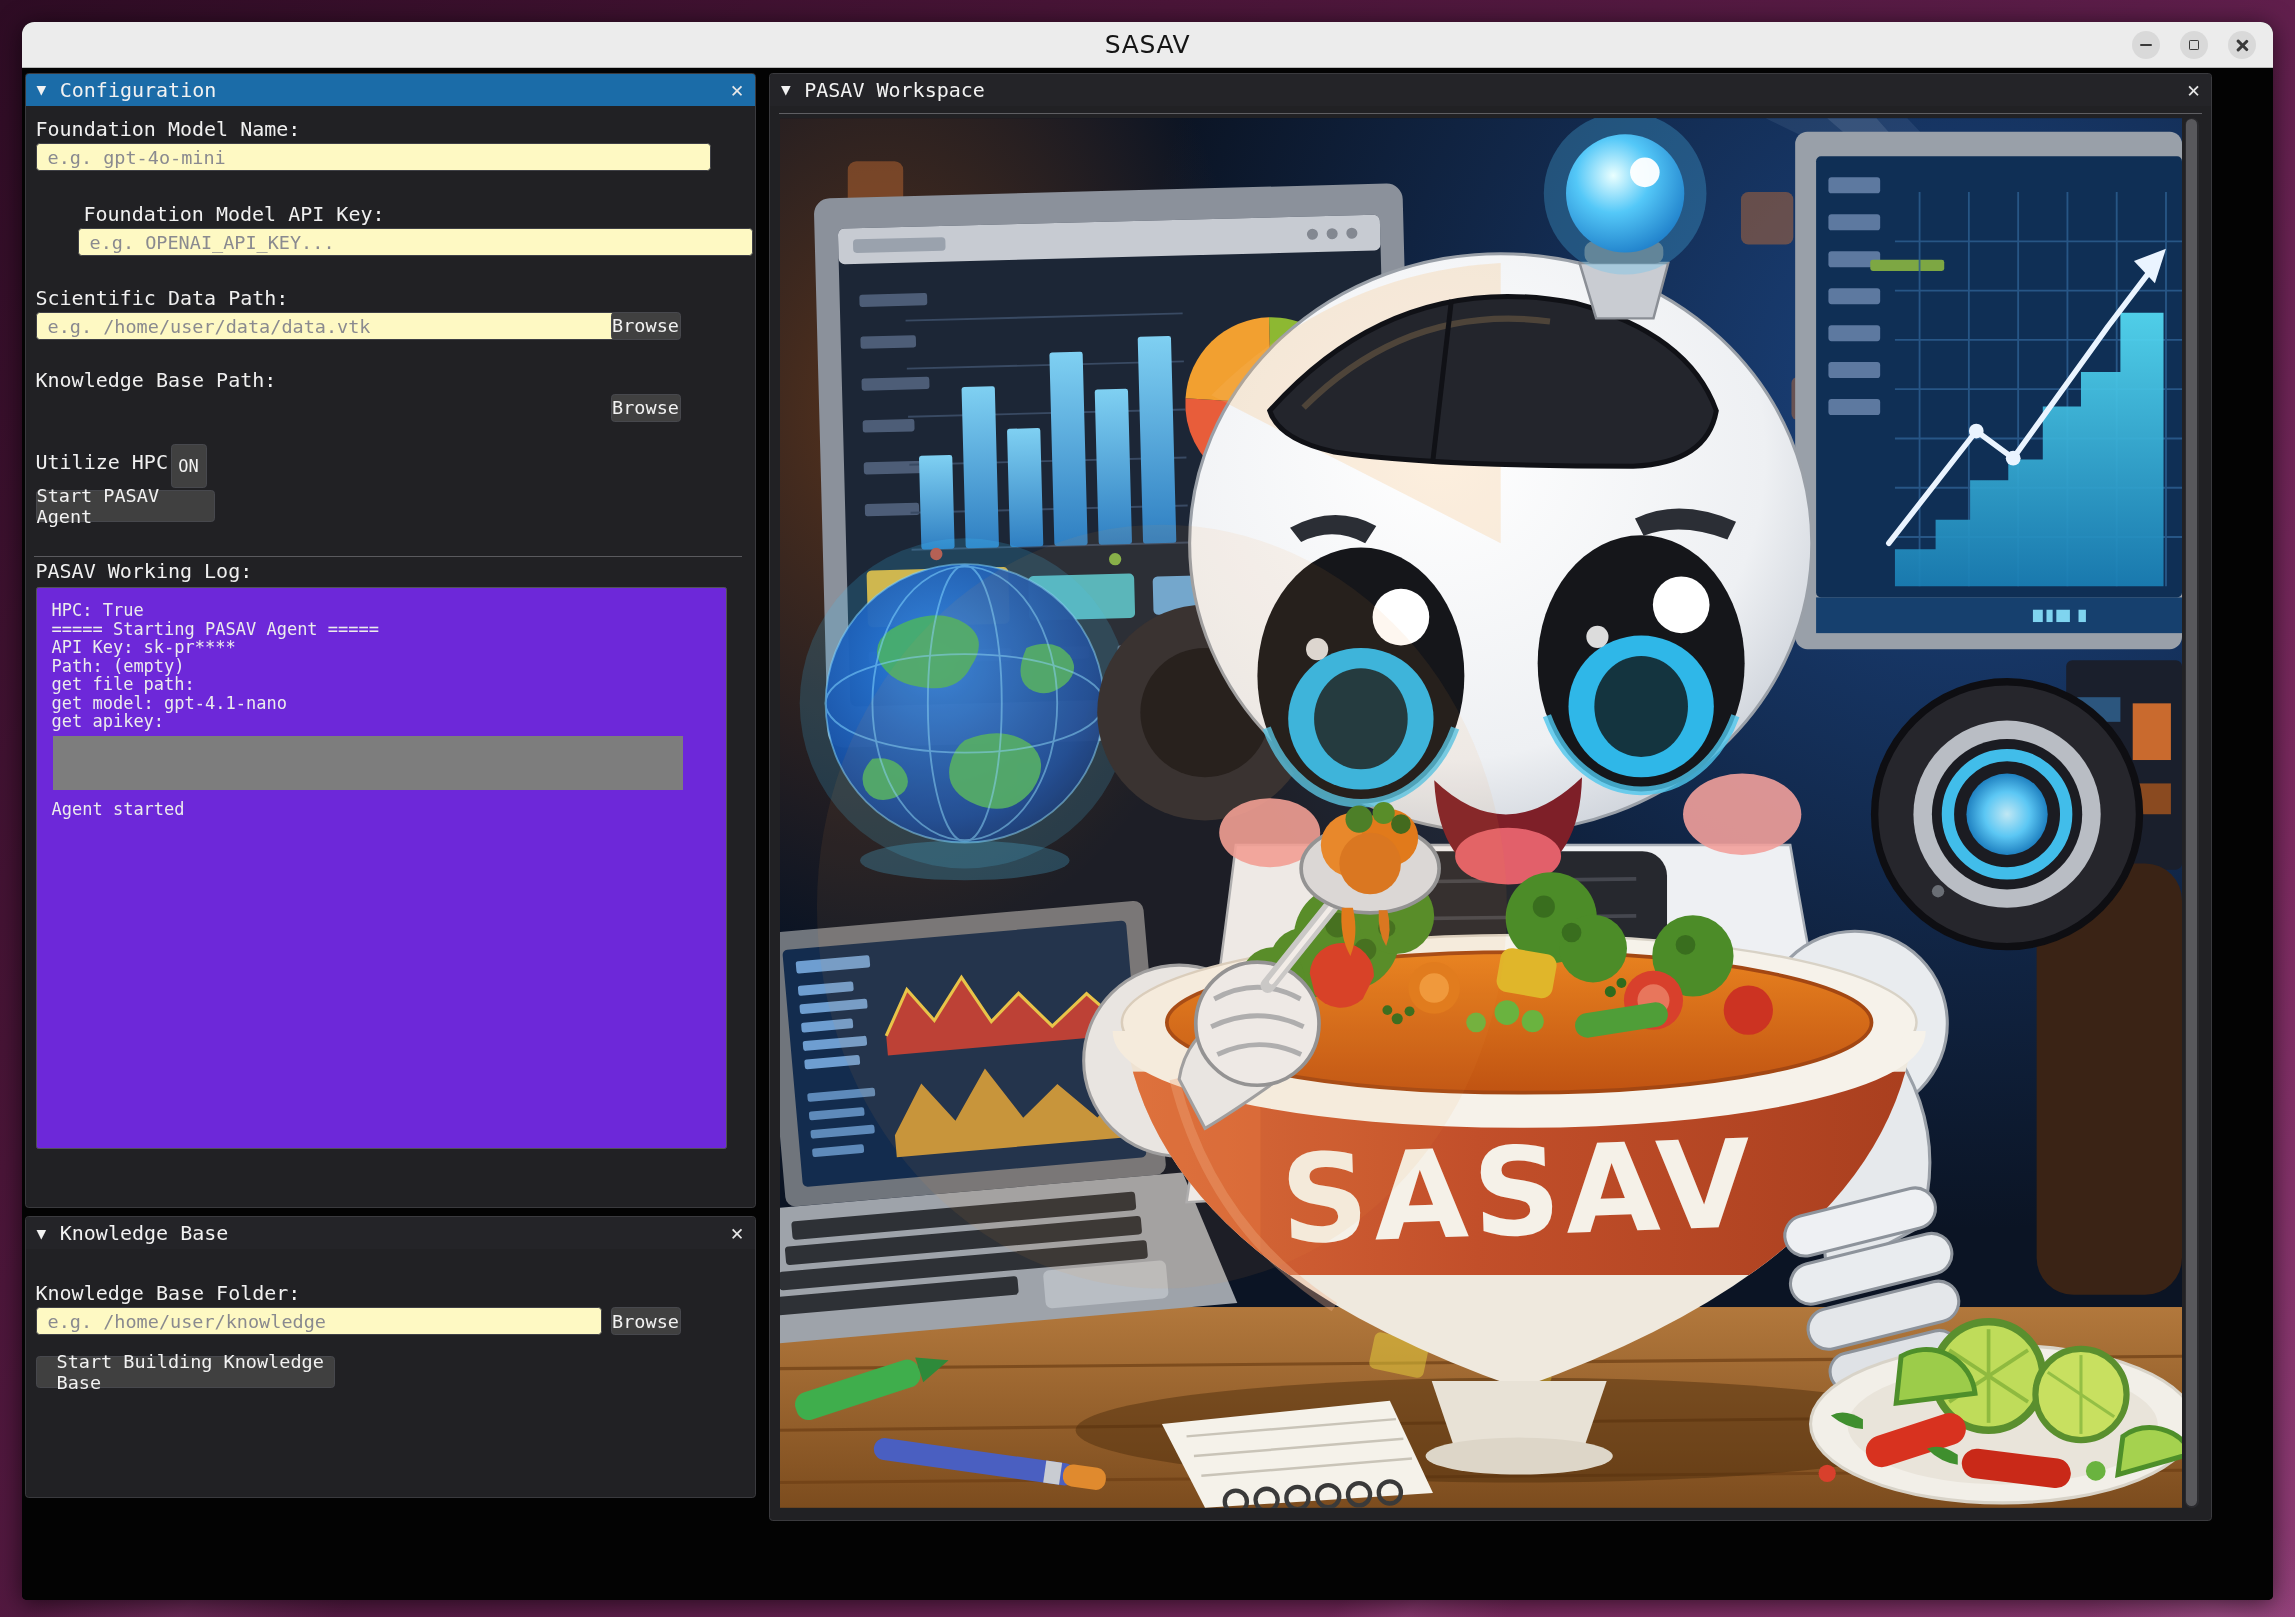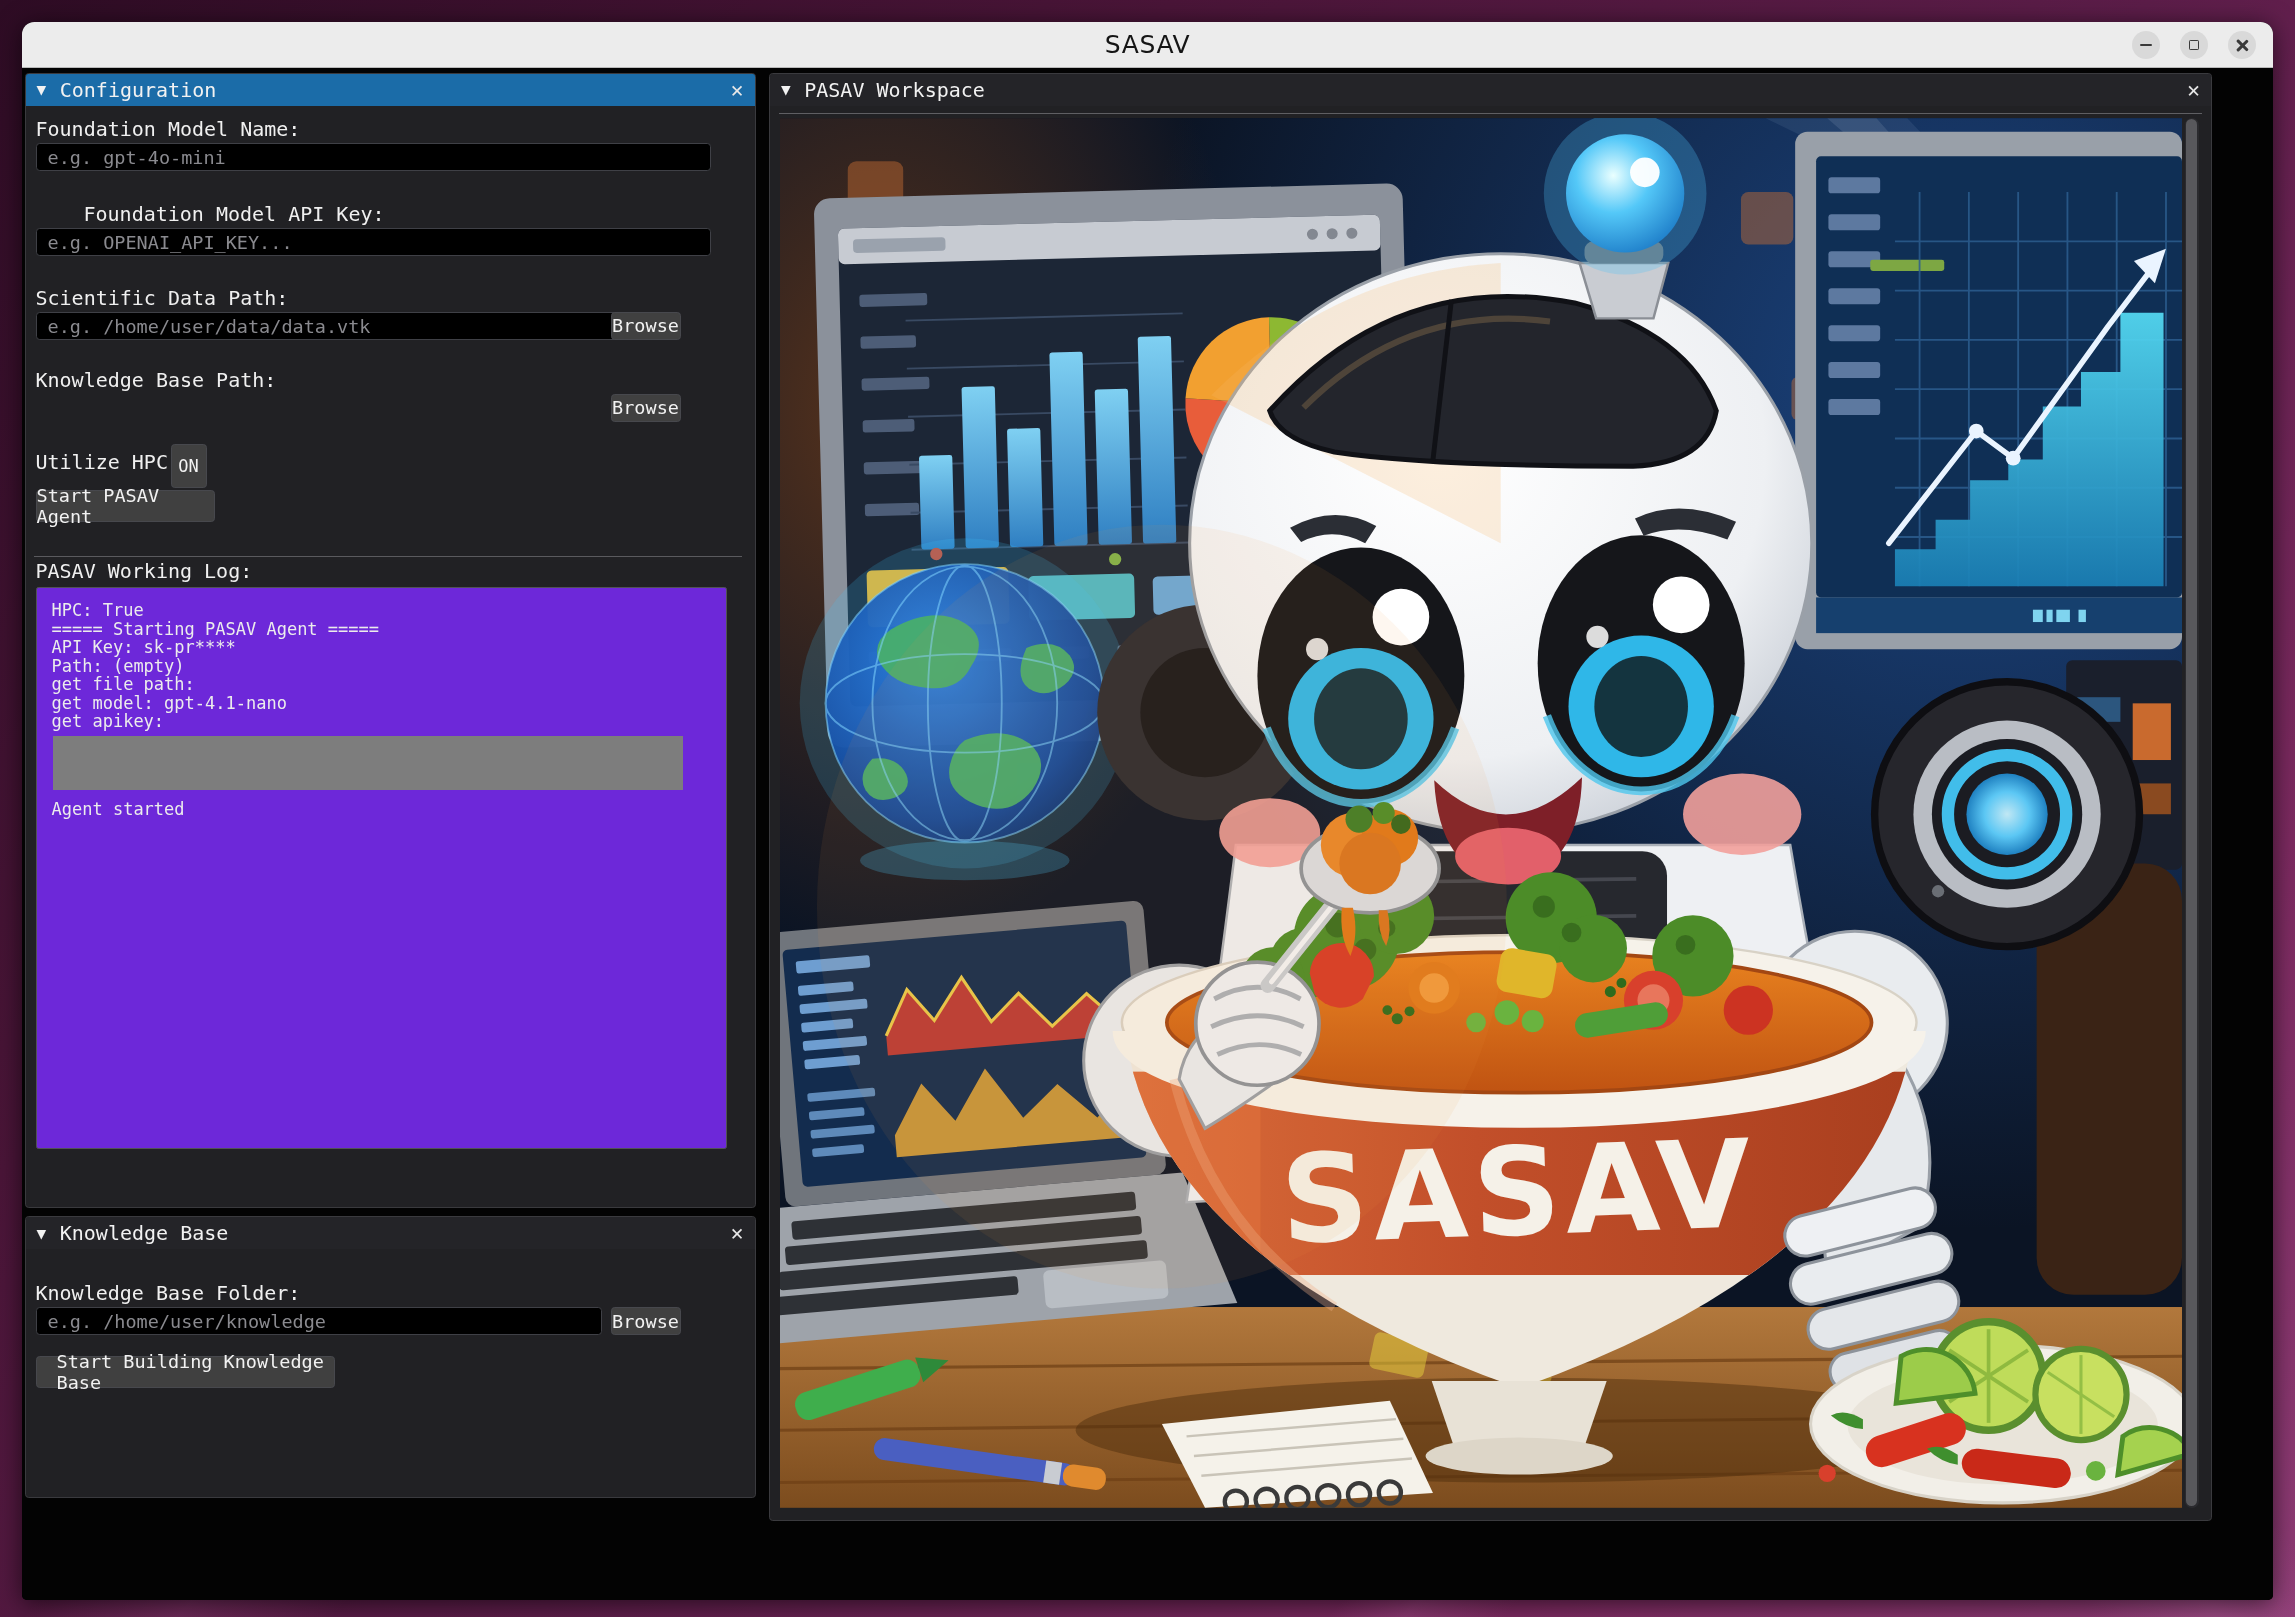--- a/index.html
+++ b/index.html
@@ -35,21 +35,21 @@
   .panel { position:absolute; background:#212124; border:1.2px solid #3a3a3e; border-radius:3.7px; }
   .panel-header { position:absolute; left:0; top:0; width:100%; height:32px; display:flex; align-items:center;
     padding:0 11px; color:#f2f2f2; font-size:20px; }
   .panel-header .tri { font-size:16px; margin-right:13.6px; }
   .panel-header .ph-title { flex:1; }
   .panel-header .ph-close { font-size:21px; color:#e8e8e8; }
   .hdr-blue { background:#1b6ca8; border-radius:2.5px 2.5px 0 0; }
   .hdr-dark { background:#242428; border-radius:2.5px 2.5px 0 0; }
 
   .fld-label { position:absolute; left:10px; color:#f0f0f0; font-size:20px; white-space:nowrap; }
-  .fld-input { position:absolute; left:10px; height:28px; background:#000000; border:0.6px solid #3f4046;
+  .fld-input { position:absolute; left:10px; height:28px; background:#fef9c3; border:0.6px solid #3f4046;
     border-radius:3.7px; color:#8a8a8f; font-size:18.5px; line-height:27px; padding:0 11px; white-space:nowrap; overflow:hidden; }
   .btn { position:absolute; background:#404040; border:0.6px solid #47484d; border-radius:3.7px; color:#f2f2f2;
     font-size:18.5px; display:flex; align-items:center; justify-content:center; }
 
   .sep-line { position:absolute; left:8.6px; height:1.2px; background:#5a5a5e; }
 
   .log-box { position:absolute; left:10px; background:#6d28d9; border:1.2px solid #525256; border-radius:2.5px; }
   .log-pre { position:absolute; left:15px; top:13.6px; color:#ececec; font-size:17px; line-height:18.5px; white-space:pre; }
   .log-redaction { position:absolute; left:16px; top:148px; width:630px; height:54px; background:#7d7d7d; }
   .log-tail { position:absolute; left:15px; top:211px; color:#ececec; font-size:17px; }
@@ -92,21 +92,21 @@
       <div class="panel-header hdr-blue">
         <span class="tri">▼</span>
         <span class="ph-title">Configuration</span>
         <span class="ph-close">✕</span>
       </div>
 
       <div class="fld-label" style="top:43px;">Foundation Model Name:</div>
       <div class="fld-input" style="top:69px; width:675px;">e.g. gpt-4o-mini</div>
 
       <div class="fld-label" style="top:128px;margin-left:48px;">Foundation Model API Key:</div>
-      <div class="fld-input" style="top:154px; width:675px;">e.g. OPENAI_API_KEY...</div>
+      <div class="fld-input" style="top:154px; width:675px;margin-left:42px;">e.g. OPENAI_API_KEY...</div>
 
       <div class="fld-label" style="top:212px;">Scientific Data Path:</div>
       <div class="fld-input" style="top:238px; width:630px;">e.g. /home/user/data/data.vtk</div>
       <div class="btn" style="left:585px; top:238px; width:70px; height:28px;">Browse</div>
 
       <div class="fld-label" style="top:294px;">Knowledge Base Path:</div>
       <div class="btn" style="left:585px; top:320px; width:70px; height:28px;">Browse</div>
 
       <div class="fld-label" style="top:376px;">Utilize HPC:</div>
       <div class="btn" style="left:145px; top:370px; width:36px; height:44px; font-size:17px;">ON</div>

